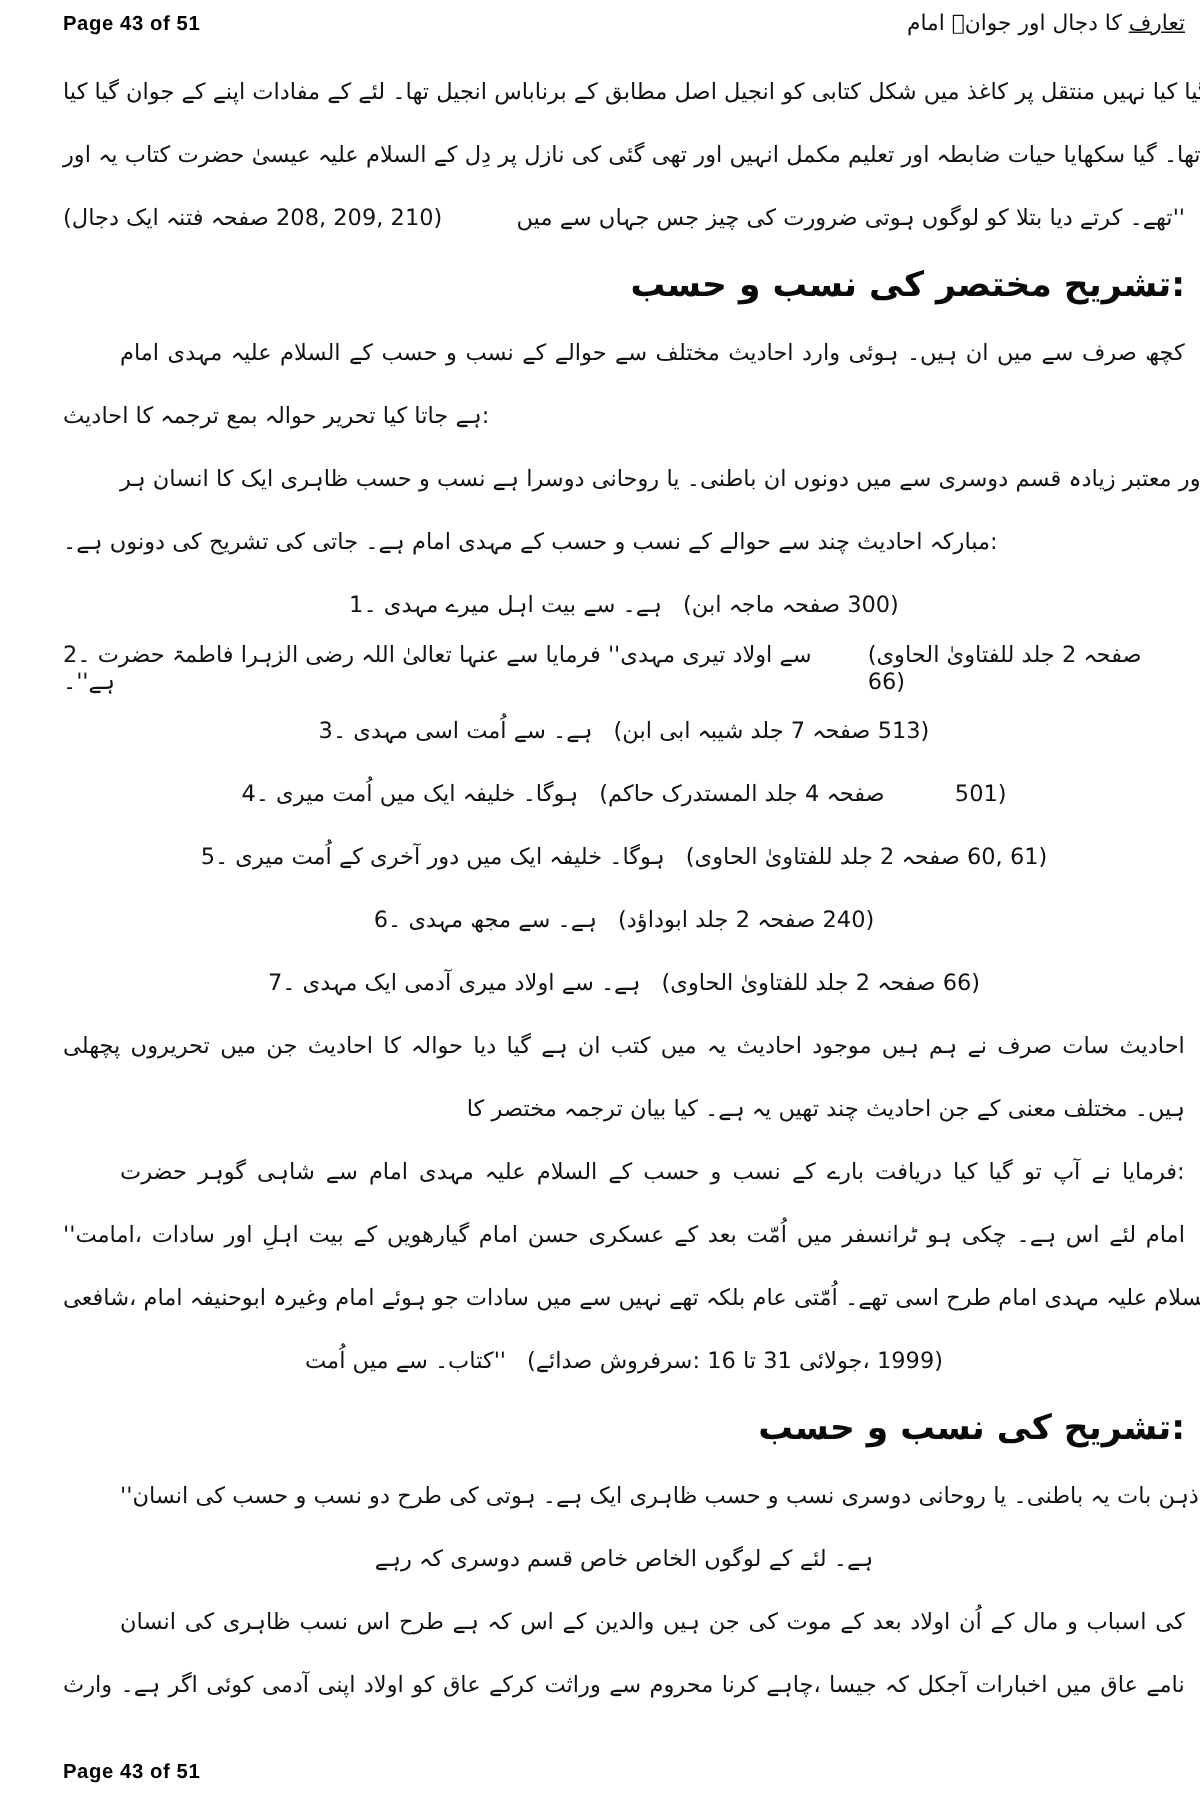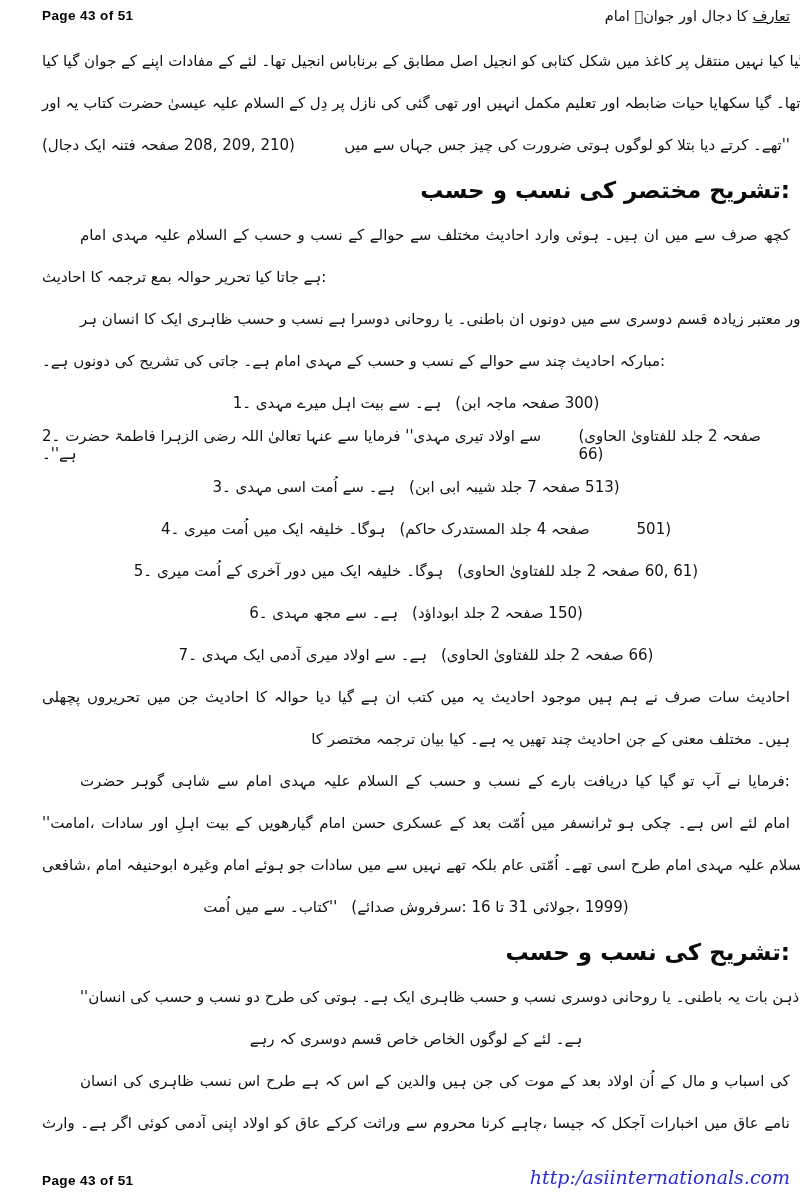--- a/index.html
+++ b/index.html
@@ -88,21 +88,21 @@
     <div class="row center">
       <span class="u"><span dir="ltr" style="unicode-bidi: isolate;">4۔</span> <span dir="ltr" style="unicode-bidi: isolate;">میری</span> <span dir="ltr" style="unicode-bidi: isolate;">اُمت</span> <span dir="ltr" style="unicode-bidi: isolate;">میں</span> <span dir="ltr" style="unicode-bidi: isolate;">ایک</span> <span dir="ltr" style="unicode-bidi: isolate;">خلیفہ</span> <span dir="ltr" style="unicode-bidi: isolate;">ہوگا۔</span></span>
       <span class="u"><span dir="ltr" style="unicode-bidi: isolate;">(حاکم</span> <span dir="ltr" style="unicode-bidi: isolate;">المستدرک</span> <span dir="ltr" style="unicode-bidi: isolate;">جلد</span> <span dir="ltr" style="unicode-bidi: isolate;">4</span> <span dir="ltr" style="unicode-bidi: isolate;">صفحہ</span> <span dir="ltr" style="unicode-bidi: isolate; margin-left: 42px;">501)</span></span>
     </div>
     <div class="row center">
       <span class="u"><span dir="ltr" style="unicode-bidi: isolate;">5۔</span> <span dir="ltr" style="unicode-bidi: isolate;">میری</span> <span dir="ltr" style="unicode-bidi: isolate;">اُمت</span> <span dir="ltr" style="unicode-bidi: isolate;">کے</span> <span dir="ltr" style="unicode-bidi: isolate;">آخری</span> <span dir="ltr" style="unicode-bidi: isolate;">دور</span> <span dir="ltr" style="unicode-bidi: isolate;">میں</span> <span dir="ltr" style="unicode-bidi: isolate;">ایک</span> <span dir="ltr" style="unicode-bidi: isolate;">خلیفہ</span> <span dir="ltr" style="unicode-bidi: isolate;">ہوگا۔</span></span>
       <span class="u"><span dir="ltr" style="unicode-bidi: isolate;">(الحاوی</span> <span dir="ltr" style="unicode-bidi: isolate;">للفتاویٰ</span> <span dir="ltr" style="unicode-bidi: isolate;">جلد</span> <span dir="ltr" style="unicode-bidi: isolate;">2</span> <span dir="ltr" style="unicode-bidi: isolate;">صفحہ</span> <span dir="ltr" style="unicode-bidi: isolate;">60,</span> <span dir="ltr" style="unicode-bidi: isolate;">61)</span></span>
     </div>
     <div class="row center">
       <span class="u"><span dir="ltr" style="unicode-bidi: isolate;">6۔</span> <span dir="ltr" style="unicode-bidi: isolate;">مہدی</span> <span dir="ltr" style="unicode-bidi: isolate;">مجھ</span> <span dir="ltr" style="unicode-bidi: isolate;">سے</span> <span dir="ltr" style="unicode-bidi: isolate;">ہے۔</span></span>
-      <span class="u"><span dir="ltr" style="unicode-bidi: isolate;">(ابوداؤد</span> <span dir="ltr" style="unicode-bidi: isolate;">جلد</span> <span dir="ltr" style="unicode-bidi: isolate;">2</span> <span dir="ltr" style="unicode-bidi: isolate;">صفحہ</span> <span dir="ltr" style="unicode-bidi: isolate;">150)</span></span>
+      <span class="u"><span dir="ltr" style="unicode-bidi: isolate;">(ابوداؤد</span> <span dir="ltr" style="unicode-bidi: isolate;">جلد</span> <span dir="ltr" style="unicode-bidi: isolate;">2</span> <span dir="ltr" style="unicode-bidi: isolate;">صفحہ</span> <span dir="ltr" style="unicode-bidi: isolate;">240)</span></span>
     </div>
     <div class="row center">
       <span class="u"><span dir="ltr" style="unicode-bidi: isolate;">7۔</span> <span dir="ltr" style="unicode-bidi: isolate;">مہدی</span> <span dir="ltr" style="unicode-bidi: isolate;">ایک</span> <span dir="ltr" style="unicode-bidi: isolate;">آدمی</span> <span dir="ltr" style="unicode-bidi: isolate;">میری</span> <span dir="ltr" style="unicode-bidi: isolate;">اولاد</span> <span dir="ltr" style="unicode-bidi: isolate;">سے</span> <span dir="ltr" style="unicode-bidi: isolate;">ہے۔</span></span>
       <span class="u"><span dir="ltr" style="unicode-bidi: isolate;">(الحاوی</span> <span dir="ltr" style="unicode-bidi: isolate;">للفتاویٰ</span> <span dir="ltr" style="unicode-bidi: isolate;">جلد</span> <span dir="ltr" style="unicode-bidi: isolate;">2</span> <span dir="ltr" style="unicode-bidi: isolate;">صفحہ</span> <span dir="ltr" style="unicode-bidi: isolate;">66)</span></span>
     </div>
 
     <div class="line full u"><span dir="ltr" style="unicode-bidi: isolate;">پچھلی</span> <span dir="ltr" style="unicode-bidi: isolate;">تحریروں</span> <span dir="ltr" style="unicode-bidi: isolate;">میں</span> <span dir="ltr" style="unicode-bidi: isolate;">جن</span> <span dir="ltr" style="unicode-bidi: isolate;">احادیث</span> <span dir="ltr" style="unicode-bidi: isolate;">کا</span> <span dir="ltr" style="unicode-bidi: isolate;">حوالہ</span> <span dir="ltr" style="unicode-bidi: isolate;">دیا</span> <span dir="ltr" style="unicode-bidi: isolate;">گیا</span> <span dir="ltr" style="unicode-bidi: isolate;">ہے</span> <span dir="ltr" style="unicode-bidi: isolate;">ان</span> <span dir="ltr" style="unicode-bidi: isolate;">کتب</span> <span dir="ltr" style="unicode-bidi: isolate;">میں</span> <span dir="ltr" style="unicode-bidi: isolate;">یہ</span> <span dir="ltr" style="unicode-bidi: isolate;">احادیث</span> <span dir="ltr" style="unicode-bidi: isolate;">موجود</span> <span dir="ltr" style="unicode-bidi: isolate;">ہیں</span> <span dir="ltr" style="unicode-bidi: isolate;">ہم</span> <span dir="ltr" style="unicode-bidi: isolate;">نے</span> <span dir="ltr" style="unicode-bidi: isolate;">صرف</span> <span dir="ltr" style="unicode-bidi: isolate;">سات</span> <span dir="ltr" style="unicode-bidi: isolate;">احادیث</span></div>
     <div class="line alignright u"><span dir="ltr" style="unicode-bidi: isolate;">کا</span> <span dir="ltr" style="unicode-bidi: isolate;">مختصر</span> <span dir="ltr" style="unicode-bidi: isolate;">ترجمہ</span> <span dir="ltr" style="unicode-bidi: isolate;">بیان</span> <span dir="ltr" style="unicode-bidi: isolate;">کیا</span> <span dir="ltr" style="unicode-bidi: isolate;">ہے۔</span> <span dir="ltr" style="unicode-bidi: isolate;">یہ</span> <span dir="ltr" style="unicode-bidi: isolate;">تھیں</span> <span dir="ltr" style="unicode-bidi: isolate;">چند</span> <span dir="ltr" style="unicode-bidi: isolate;">احادیث</span> <span dir="ltr" style="unicode-bidi: isolate;">جن</span> <span dir="ltr" style="unicode-bidi: isolate;">کے</span> <span dir="ltr" style="unicode-bidi: isolate;">معنی</span> <span dir="ltr" style="unicode-bidi: isolate;">مختلف</span> <span dir="ltr" style="unicode-bidi: isolate;">ہیں۔</span></div>
 
     <div class="line full indent u"><span dir="ltr" style="unicode-bidi: isolate;">حضرت</span> <span dir="ltr" style="unicode-bidi: isolate;">گوہر</span> <span dir="ltr" style="unicode-bidi: isolate;">شاہی</span> <span dir="ltr" style="unicode-bidi: isolate;">سے</span> <span dir="ltr" style="unicode-bidi: isolate;">امام</span> <span dir="ltr" style="unicode-bidi: isolate;">مہدی</span> <span dir="ltr" style="unicode-bidi: isolate;">علیہ</span> <span dir="ltr" style="unicode-bidi: isolate;">السلام</span> <span dir="ltr" style="unicode-bidi: isolate;">کے</span> <span dir="ltr" style="unicode-bidi: isolate;">حسب</span> <span dir="ltr" style="unicode-bidi: isolate;">و</span> <span dir="ltr" style="unicode-bidi: isolate;">نسب</span> <span dir="ltr" style="unicode-bidi: isolate;">کے</span> <span dir="ltr" style="unicode-bidi: isolate;">بارے</span> <span dir="ltr" style="unicode-bidi: isolate;">دریافت</span> <span dir="ltr" style="unicode-bidi: isolate;">کیا</span> <span dir="ltr" style="unicode-bidi: isolate;">گیا</span> <span dir="ltr" style="unicode-bidi: isolate;">تو</span> <span dir="ltr" style="unicode-bidi: isolate;">آپ</span> <span dir="ltr" style="unicode-bidi: isolate;">نے</span> <span dir="ltr" style="unicode-bidi: isolate;">فرمایا:</span></div>
@@ -119,16 +119,15 @@
     <div class="line full indent u"><span dir="ltr" style="unicode-bidi: isolate;">''انسان</span> <span dir="ltr" style="unicode-bidi: isolate;">کی</span> <span dir="ltr" style="unicode-bidi: isolate;">حسب</span> <span dir="ltr" style="unicode-bidi: isolate;">و</span> <span dir="ltr" style="unicode-bidi: isolate;">نسب</span> <span dir="ltr" style="unicode-bidi: isolate;">دو</span> <span dir="ltr" style="unicode-bidi: isolate;">طرح</span> <span dir="ltr" style="unicode-bidi: isolate;">کی</span> <span dir="ltr" style="unicode-bidi: isolate;">ہوتی</span> <span dir="ltr" style="unicode-bidi: isolate;">ہے۔</span> <span dir="ltr" style="unicode-bidi: isolate;">ایک</span> <span dir="ltr" style="unicode-bidi: isolate;">ظاہری</span> <span dir="ltr" style="unicode-bidi: isolate;">حسب</span> <span dir="ltr" style="unicode-bidi: isolate;">و</span> <span dir="ltr" style="unicode-bidi: isolate;">نسب</span> <span dir="ltr" style="unicode-bidi: isolate;">دوسری</span> <span dir="ltr" style="unicode-bidi: isolate;">روحانی</span> <span dir="ltr" style="unicode-bidi: isolate;">یا</span> <span dir="ltr" style="unicode-bidi: isolate;">باطنی۔</span> <span dir="ltr" style="unicode-bidi: isolate;">یہ</span> <span dir="ltr" style="unicode-bidi: isolate;">بات</span> <span dir="ltr" style="unicode-bidi: isolate;">ذہن</span> </div>
     <div class="line aligncenter u"><span dir="ltr" style="unicode-bidi: isolate;">رہے</span> <span dir="ltr" style="unicode-bidi: isolate;">کہ</span> <span dir="ltr" style="unicode-bidi: isolate;">دوسری</span> <span dir="ltr" style="unicode-bidi: isolate;">قسم</span> <span dir="ltr" style="unicode-bidi: isolate;">خاص</span> <span dir="ltr" style="unicode-bidi: isolate;">الخاص</span> <span dir="ltr" style="unicode-bidi: isolate;">لوگوں</span> <span dir="ltr" style="unicode-bidi: isolate;">کے</span> <span dir="ltr" style="unicode-bidi: isolate;">لئے</span> <span dir="ltr" style="unicode-bidi: isolate;">ہے۔</span></div>
 
     <div class="line full indent u"><span dir="ltr" style="unicode-bidi: isolate;">انسان</span> <span dir="ltr" style="unicode-bidi: isolate;">کی</span> <span dir="ltr" style="unicode-bidi: isolate;">ظاہری</span> <span dir="ltr" style="unicode-bidi: isolate;">نسب</span> <span dir="ltr" style="unicode-bidi: isolate;">اس</span> <span dir="ltr" style="unicode-bidi: isolate;">طرح</span> <span dir="ltr" style="unicode-bidi: isolate;">ہے</span> <span dir="ltr" style="unicode-bidi: isolate;">کہ</span> <span dir="ltr" style="unicode-bidi: isolate;">اس</span> <span dir="ltr" style="unicode-bidi: isolate;">کے</span> <span dir="ltr" style="unicode-bidi: isolate;">والدین</span> <span dir="ltr" style="unicode-bidi: isolate;">ہیں</span> <span dir="ltr" style="unicode-bidi: isolate;">جن</span> <span dir="ltr" style="unicode-bidi: isolate;">کی</span> <span dir="ltr" style="unicode-bidi: isolate;">موت</span> <span dir="ltr" style="unicode-bidi: isolate;">کے</span> <span dir="ltr" style="unicode-bidi: isolate;">بعد</span> <span dir="ltr" style="unicode-bidi: isolate;">اولاد</span> <span dir="ltr" style="unicode-bidi: isolate;">اُن</span> <span dir="ltr" style="unicode-bidi: isolate;">کے</span> <span dir="ltr" style="unicode-bidi: isolate;">مال</span> <span dir="ltr" style="unicode-bidi: isolate;">و</span> <span dir="ltr" style="unicode-bidi: isolate;">اسباب</span> <span dir="ltr" style="unicode-bidi: isolate;">کی</span></div>
     <div class="line full u"><span dir="ltr" style="unicode-bidi: isolate;">وارث</span> <span dir="ltr" style="unicode-bidi: isolate;">ہے۔</span> <span dir="ltr" style="unicode-bidi: isolate;">اگر</span> <span dir="ltr" style="unicode-bidi: isolate;">کوئی</span> <span dir="ltr" style="unicode-bidi: isolate;">آدمی</span> <span dir="ltr" style="unicode-bidi: isolate;">اپنی</span> <span dir="ltr" style="unicode-bidi: isolate;">اولاد</span> <span dir="ltr" style="unicode-bidi: isolate;">کو</span> <span dir="ltr" style="unicode-bidi: isolate;">عاق</span> <span dir="ltr" style="unicode-bidi: isolate;">کرکے</span> <span dir="ltr" style="unicode-bidi: isolate;">وراثت</span> <span dir="ltr" style="unicode-bidi: isolate;">سے</span> <span dir="ltr" style="unicode-bidi: isolate;">محروم</span> <span dir="ltr" style="unicode-bidi: isolate;">کرنا</span> <span dir="ltr" style="unicode-bidi: isolate;">چاہے،</span> <span dir="ltr" style="unicode-bidi: isolate;">جیسا</span> <span dir="ltr" style="unicode-bidi: isolate;">کہ</span> <span dir="ltr" style="unicode-bidi: isolate;">آجکل</span> <span dir="ltr" style="unicode-bidi: isolate;">اخبارات</span> <span dir="ltr" style="unicode-bidi: isolate;">میں</span> <span dir="ltr" style="unicode-bidi: isolate;">عاق</span> <span dir="ltr" style="unicode-bidi: isolate;">نامے</span></div>
 
   </div>
 
   <div class="ftr">
     <span class="pageno">Page 43 of 51</span>
-    <a class="url">http:/asiinternationals.com</a>
   </div>
 
 </div>
 
 </body></html>

